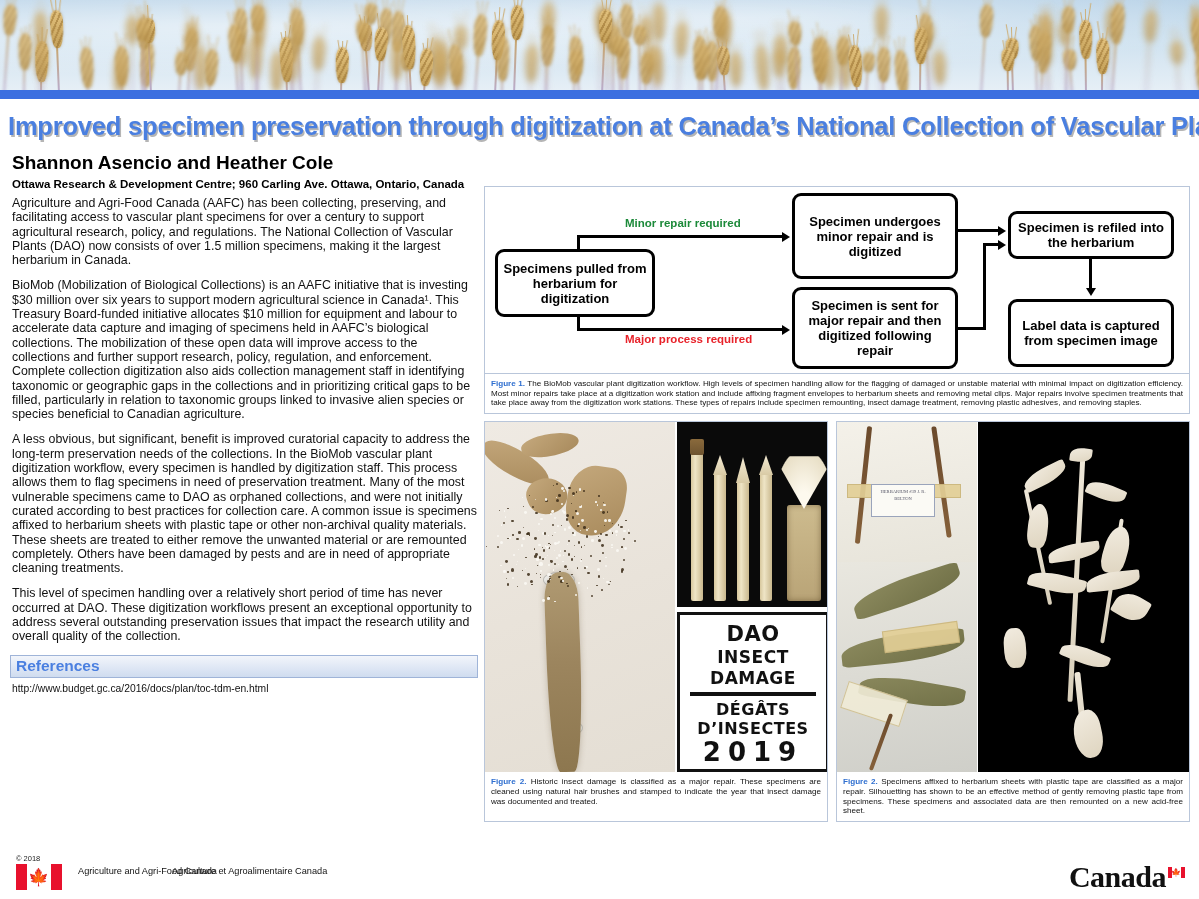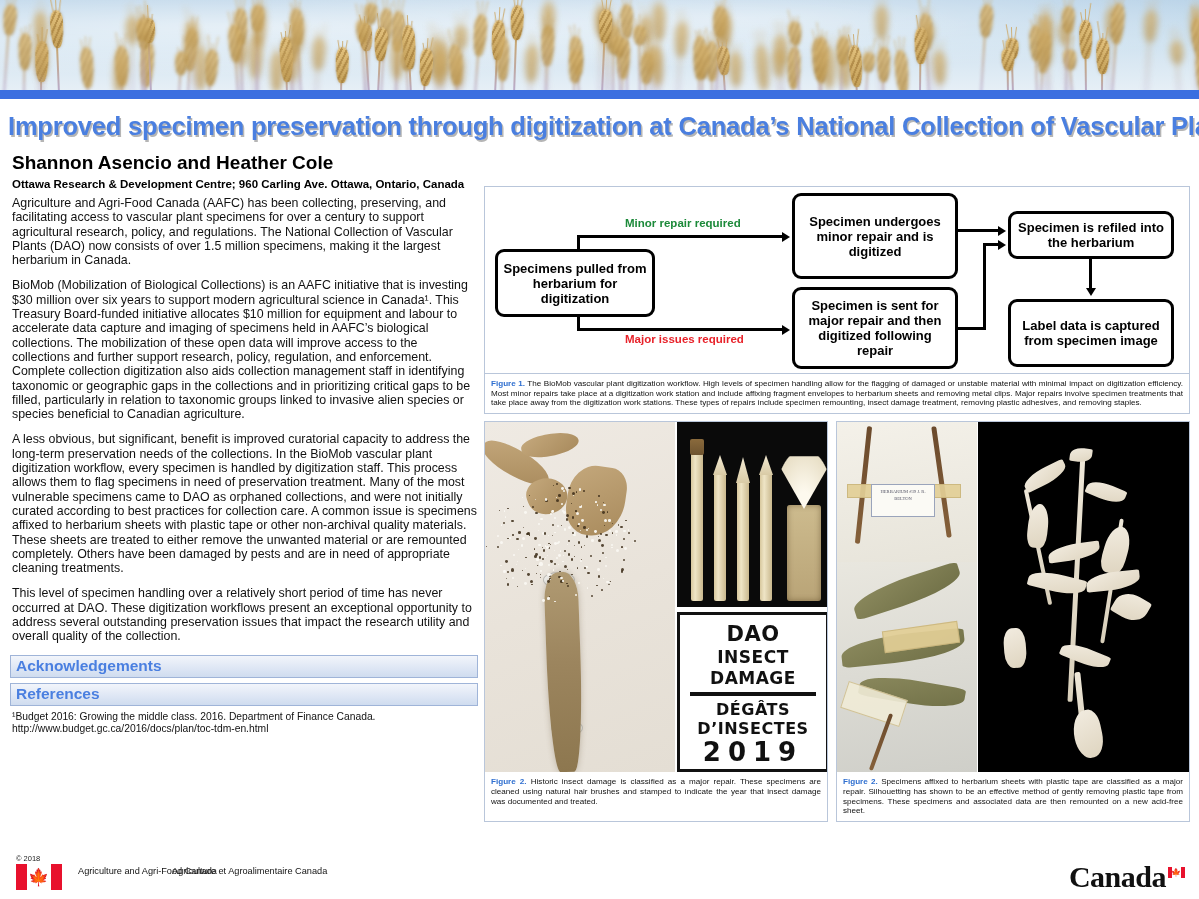--- a/index.html
+++ b/index.html
@@ -1006,24 +1006,22 @@
 
 <div class="left-col">
   <div class="authors">Shannon Asencio and Heather Cole</div>
   <div class="affil">Ottawa Research &amp; Development Centre; 960 Carling Ave. Ottawa, Ontario, Canada</div>
 
   <div class="body-p">Agriculture and Agri-Food Canada (AAFC) has been collecting, preserving, and facilitating access to vascular plant specimens for over a century to support agricultural research, policy, and regulations. The National Collection of Vascular Plants (DAO) now consists of over 1.5 million specimens, making it the largest herbarium in Canada.</div>
   <div class="body-p">BioMob (Mobilization of Biological Collections) is an AAFC initiative that is investing $30 million over six years to support modern agricultural science in Canada¹. This Treasury Board-funded initiative allocates $10 million for equipment and labour to accelerate data capture and imaging of specimens held in AAFC’s biological collections. The mobilization of these open data will improve access to the collections and further support research, policy, regulation, and enforcement. Complete collection digitization also aids collection management staff in identifying taxonomic or geographic gaps in the collections and in prioritizing critical gaps to be filled, particularly in relation to taxonomic groups linked to invasive alien species or species beneficial to Canadian agriculture.</div>
   <div class="body-p">A less obvious, but significant, benefit is improved curatorial capacity to address the long-term preservation needs of the collections. In the BioMob vascular plant digitization workflow, every specimen is handled by digitization staff. This process allows them to flag specimens in need of preservation treatment. Many of the most vulnerable specimens came to DAO as orphaned collections, and were not initially curated according to best practices for collection care. A common issue is specimens affixed to herbarium sheets with plastic tape or other non-archival quality materials. These sheets are treated to either remove the unwanted material or are remounted completely. Others have been damaged by pests and are in need of appropriate cleaning treatments.</div>
   <div class="body-p">This level of specimen handling over a relatively short period of time has never occurred at DAO. These digitization workflows present an exceptional opportunity to address several outstanding preservation issues that impact the research utility and overall quality of the collection.</div>
 
-  <div class="sec-head">Acknowledgements</div>
 
   <div class="sec-head">References</div>
-  <div class="small-p refs" style="text-align:justify;margin-bottom:0">¹Budget 2016: Growing the middle class. 2016. Department of Finance Canada.</div>
   <div class="small-p refs" style="margin-top:0">http://www.budget.gc.ca/2016/docs/plan/toc-tdm-en.html</div>
 </div>
 
 <div class="right-col">
 
   <div class="panel flow-panel">
 
     <div class="node" style="left:10px;top:62px;width:160px;height:68px;">Specimens pulled from herbarium for digitization</div>
 
     <div class="node" style="left:307px;top:6px;width:166px;height:86px;">Specimen undergoes minor repair and is digitized</div>
@@ -1035,21 +1033,21 @@
     <div class="node" style="left:523px;top:112px;width:166px;height:68px;">Label data is captured from specimen image</div>
 
     <div class="ln" style="left:92px;top:48px;width:3px;height:16px;"></div>
     <div class="ln" style="left:92px;top:48px;width:207px;height:3px;"></div>
     <div class="arrowhead" style="left:297px;top:44.5px;"></div>
     <div class="edge-label lbl-minor" style="left:140px;top:30px;">Minor repair required</div>
 
     <div class="ln" style="left:92px;top:128px;width:3px;height:16px;"></div>
     <div class="ln" style="left:92px;top:141px;width:207px;height:3px;"></div>
     <div class="arrowhead" style="left:297px;top:137.5px;"></div>
-    <div class="edge-label lbl-major" style="left:140px;top:146px;">Major issues required</div>
+    <div class="edge-label lbl-major" style="left:140px;top:146px;">Major process required</div>
 
     <div class="ln" style="left:473px;top:42px;width:42px;height:3px;"></div>
     <div class="arrowhead" style="left:513px;top:38.5px;"></div>
 
     <div class="ln" style="left:473px;top:140px;width:28px;height:3px;"></div>
     <div class="ln" style="left:498px;top:56px;width:3px;height:87px;"></div>
     <div class="ln" style="left:498px;top:56px;width:17px;height:3px;"></div>
     <div class="arrowhead" style="left:513px;top:52.5px;"></div>
 
     <div class="ln" style="left:604px;top:72px;width:3px;height:30px;"></div>

